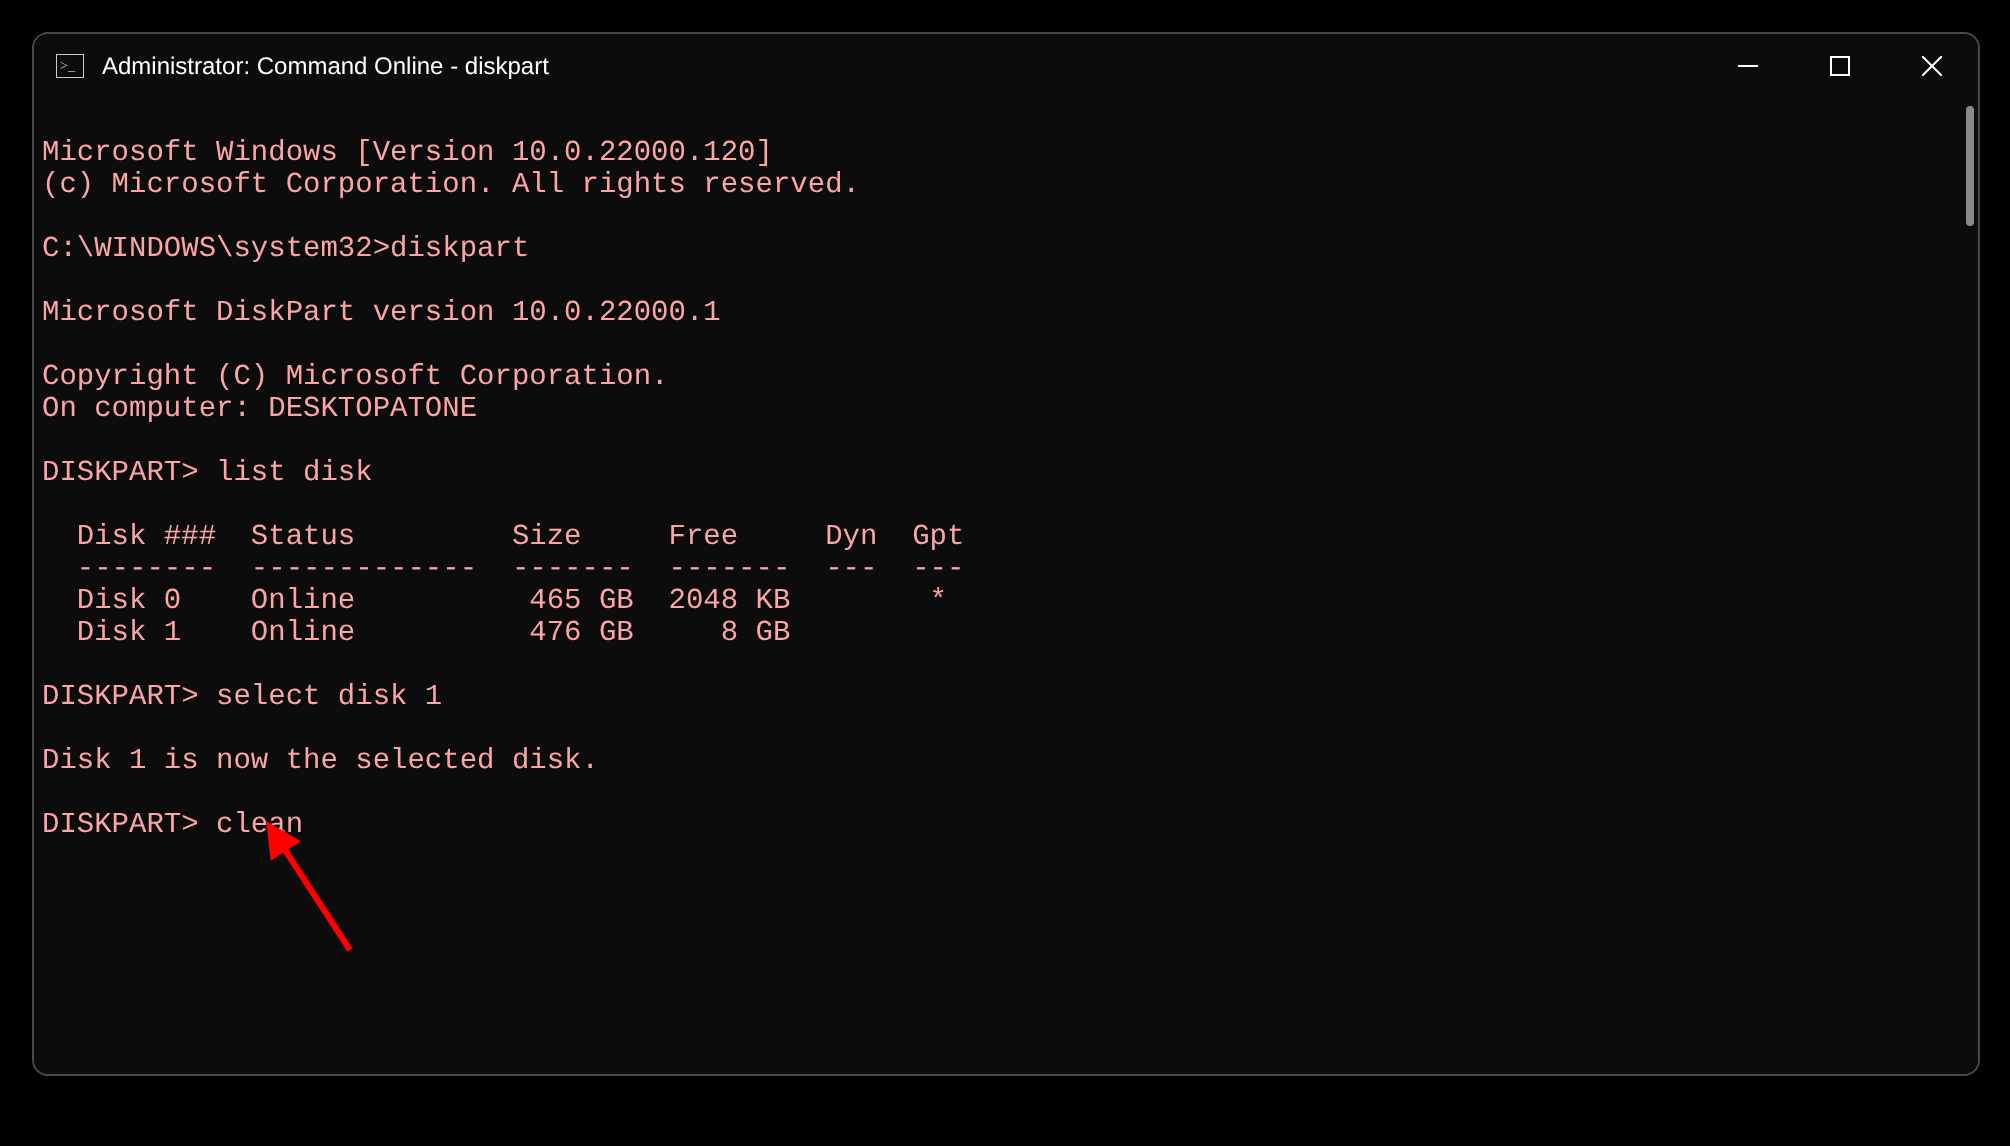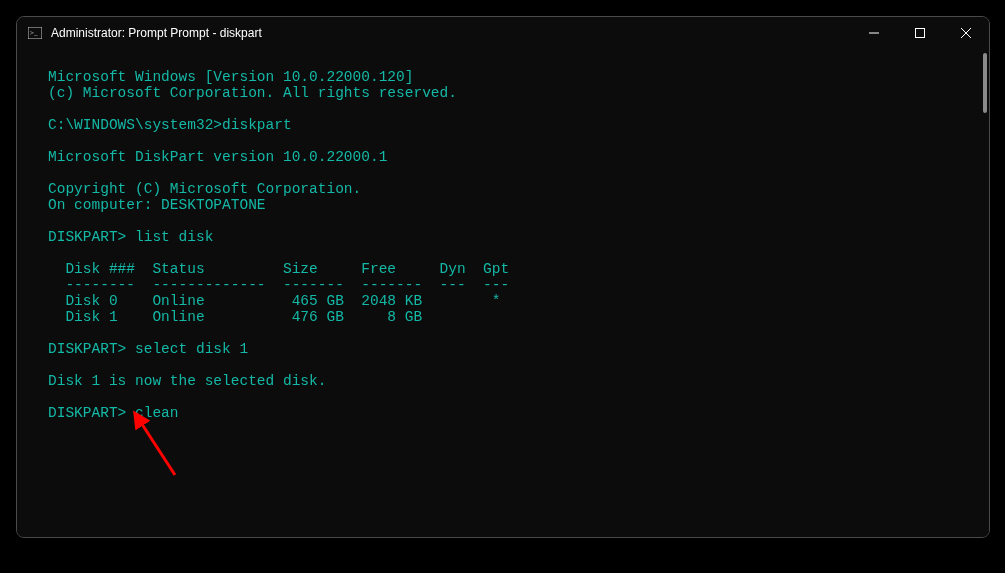--- a/index.html
+++ b/index.html
@@ -64,22 +64,21 @@
       padding: 4px 4px 4px 4px;
       font-family: Consolas, 'Courier New', monospace;
       font-size: 14.5px;
       line-height: 16px;
       color: #cccccc;
       white-space: pre;
       overflow: hidden;
       position: relative;
     }
     .terminal-content {
-      color: #14b8a6;
-      margin-left: 27px;
+      color: #fca5a5;
     }
     .scrollbar {
       position: absolute;
       right: 2px;
       top: 36px;
       width: 4px;
       height: 60px;
       background: #8a8a8a;
       border-radius: 2px;
     }
@@ -94,21 +93,21 @@
 <body>
 
 <div class="window">
   <div class="titlebar">
     <span class="titlebar-icon">
       <svg width="14" height="12" viewBox="0 0 14 12">
         <rect x="0" y="0" width="14" height="12" fill="none" stroke="#ccc" stroke-width="1"></rect>
         <text x="2" y="8" font-size="7" fill="#ccc" font-family="Consolas">&gt;_</text>
       </svg>
     </span>
-    <span class="titlebar-title">Administrator: Prompt Prompt - diskpart</span>
+    <span class="titlebar-title">Administrator: Command Online - diskpart</span>
     <div class="titlebar-controls">
       <div class="titlebar-btn">
         <svg width="10" height="10" viewBox="0 0 10 10">
             <line x1="0" y1="5" x2="10" y2="5" stroke="#fff" stroke-width="1"></line>
           </svg>
       </div>
       <div class="titlebar-btn">
         <svg width="10" height="10" viewBox="0 0 10 10">
             <rect x="0.5" y="0.5" width="9" height="9" fill="none" stroke="#fff" stroke-width="1"></rect>
           </svg>

